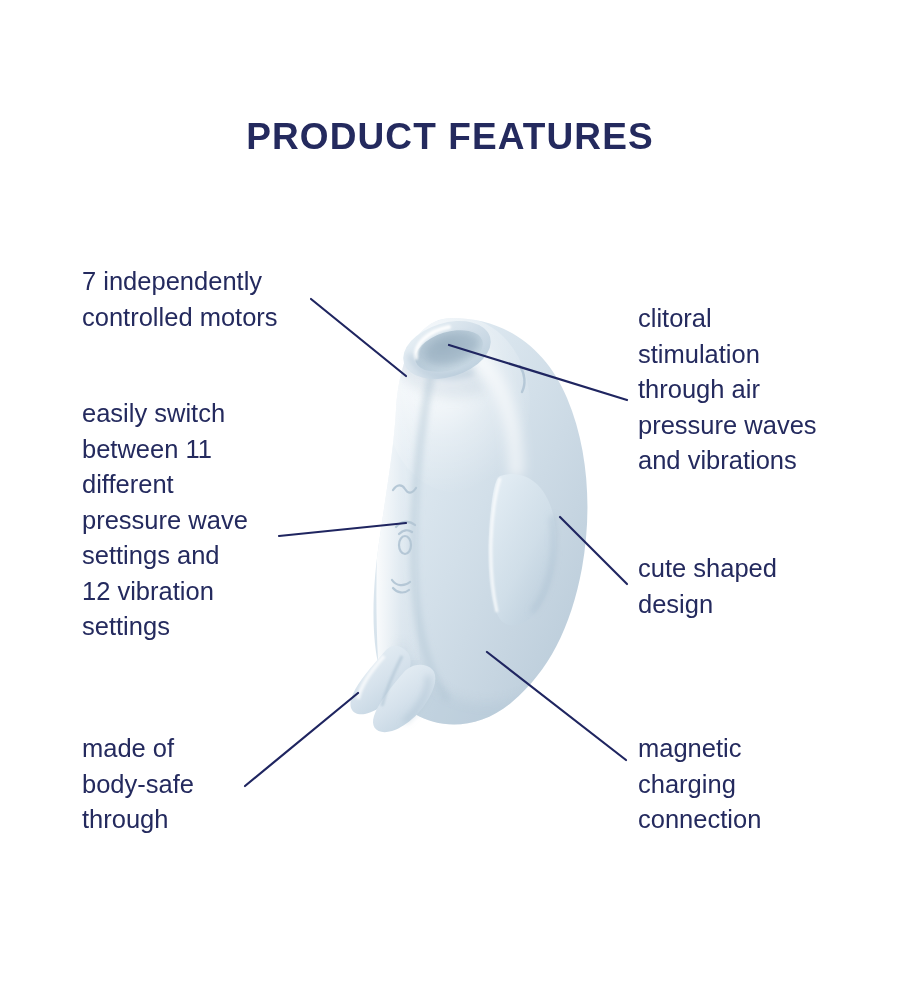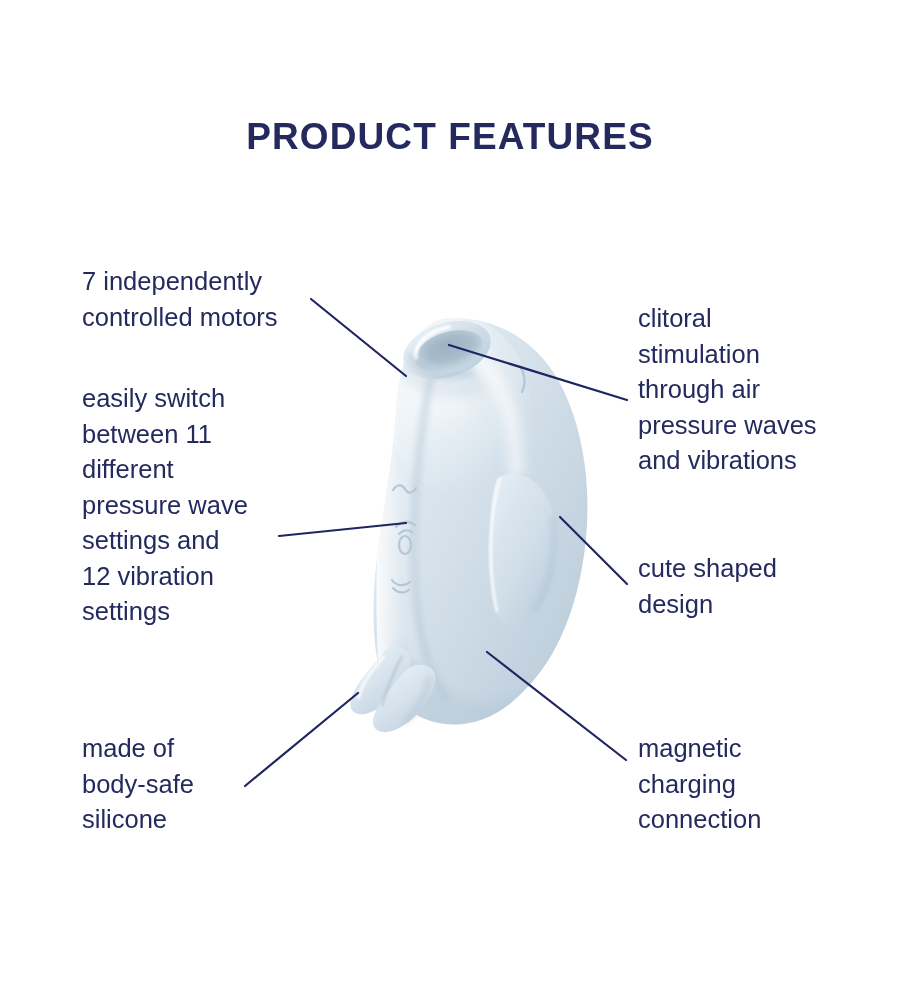--- a/index.html
+++ b/index.html
@@ -36,21 +36,21 @@
   .callout {
     position: absolute;
     color: #242a5e;
     font-size: 25.5px;
     line-height: 35.5px;
     font-weight: 400;
     font-family: "Liberation Sans", sans-serif;
     white-space: pre-line;
   }
   #callout-motors     { left: 82px;  top: 264px; width: 252px; }
-  #callout-settings   { left: 82px;  top: 381px; width: 236px; }
+  #callout-settings   { left: 82px;  top: 396px; width: 236px; }
   #callout-silicone   { left: 82px;  top: 731px; width: 210px; }
   #callout-clitoral   { left: 638px; top: 301px; width: 268px; }
   #callout-cute       { left: 638px; top: 551px; width: 230px; }
   #callout-magnetic   { left: 638px; top: 731px; width: 230px; }
 
   
   #artwork {
     position: absolute;
     left: 0;
     top: 0;
@@ -256,21 +256,21 @@
   <div class="callout" id="callout-settings">easily switch
 between 11
 different
 pressure wave
 settings and
 12 vibration
 settings</div>
 
   <div class="callout" id="callout-silicone">made of
 body-safe
-silicone</div>
+through</div>
 
   <div class="callout" id="callout-clitoral">clitoral
 stimulation
 through air
 pressure waves
 and vibrations</div>
 
   <div class="callout" id="callout-cute">cute shaped
 design</div>
 

